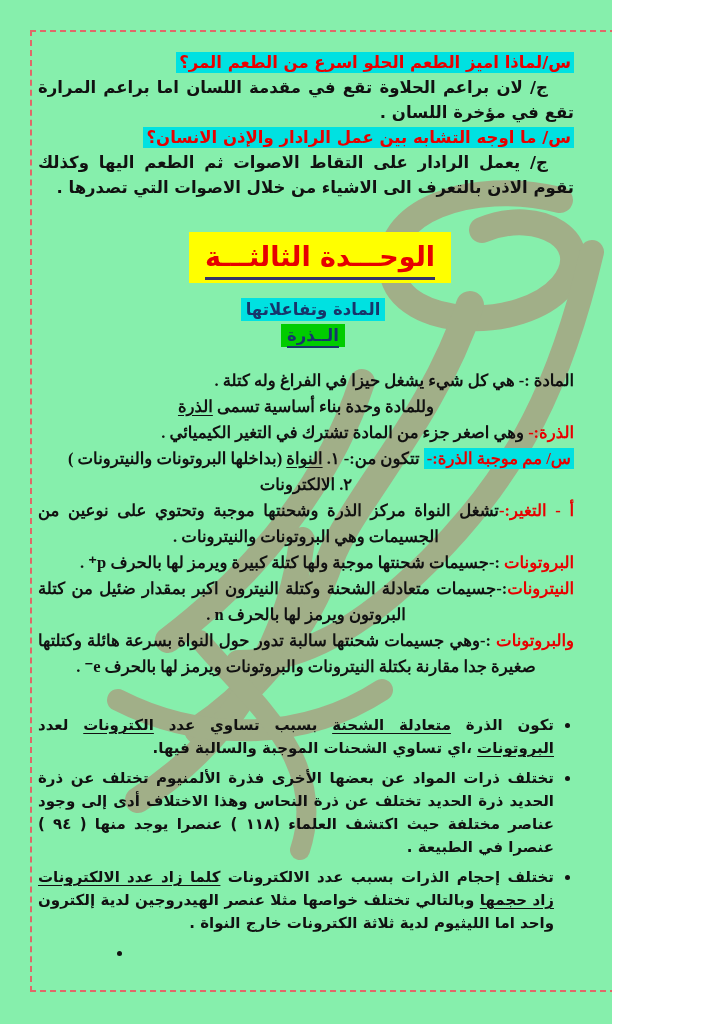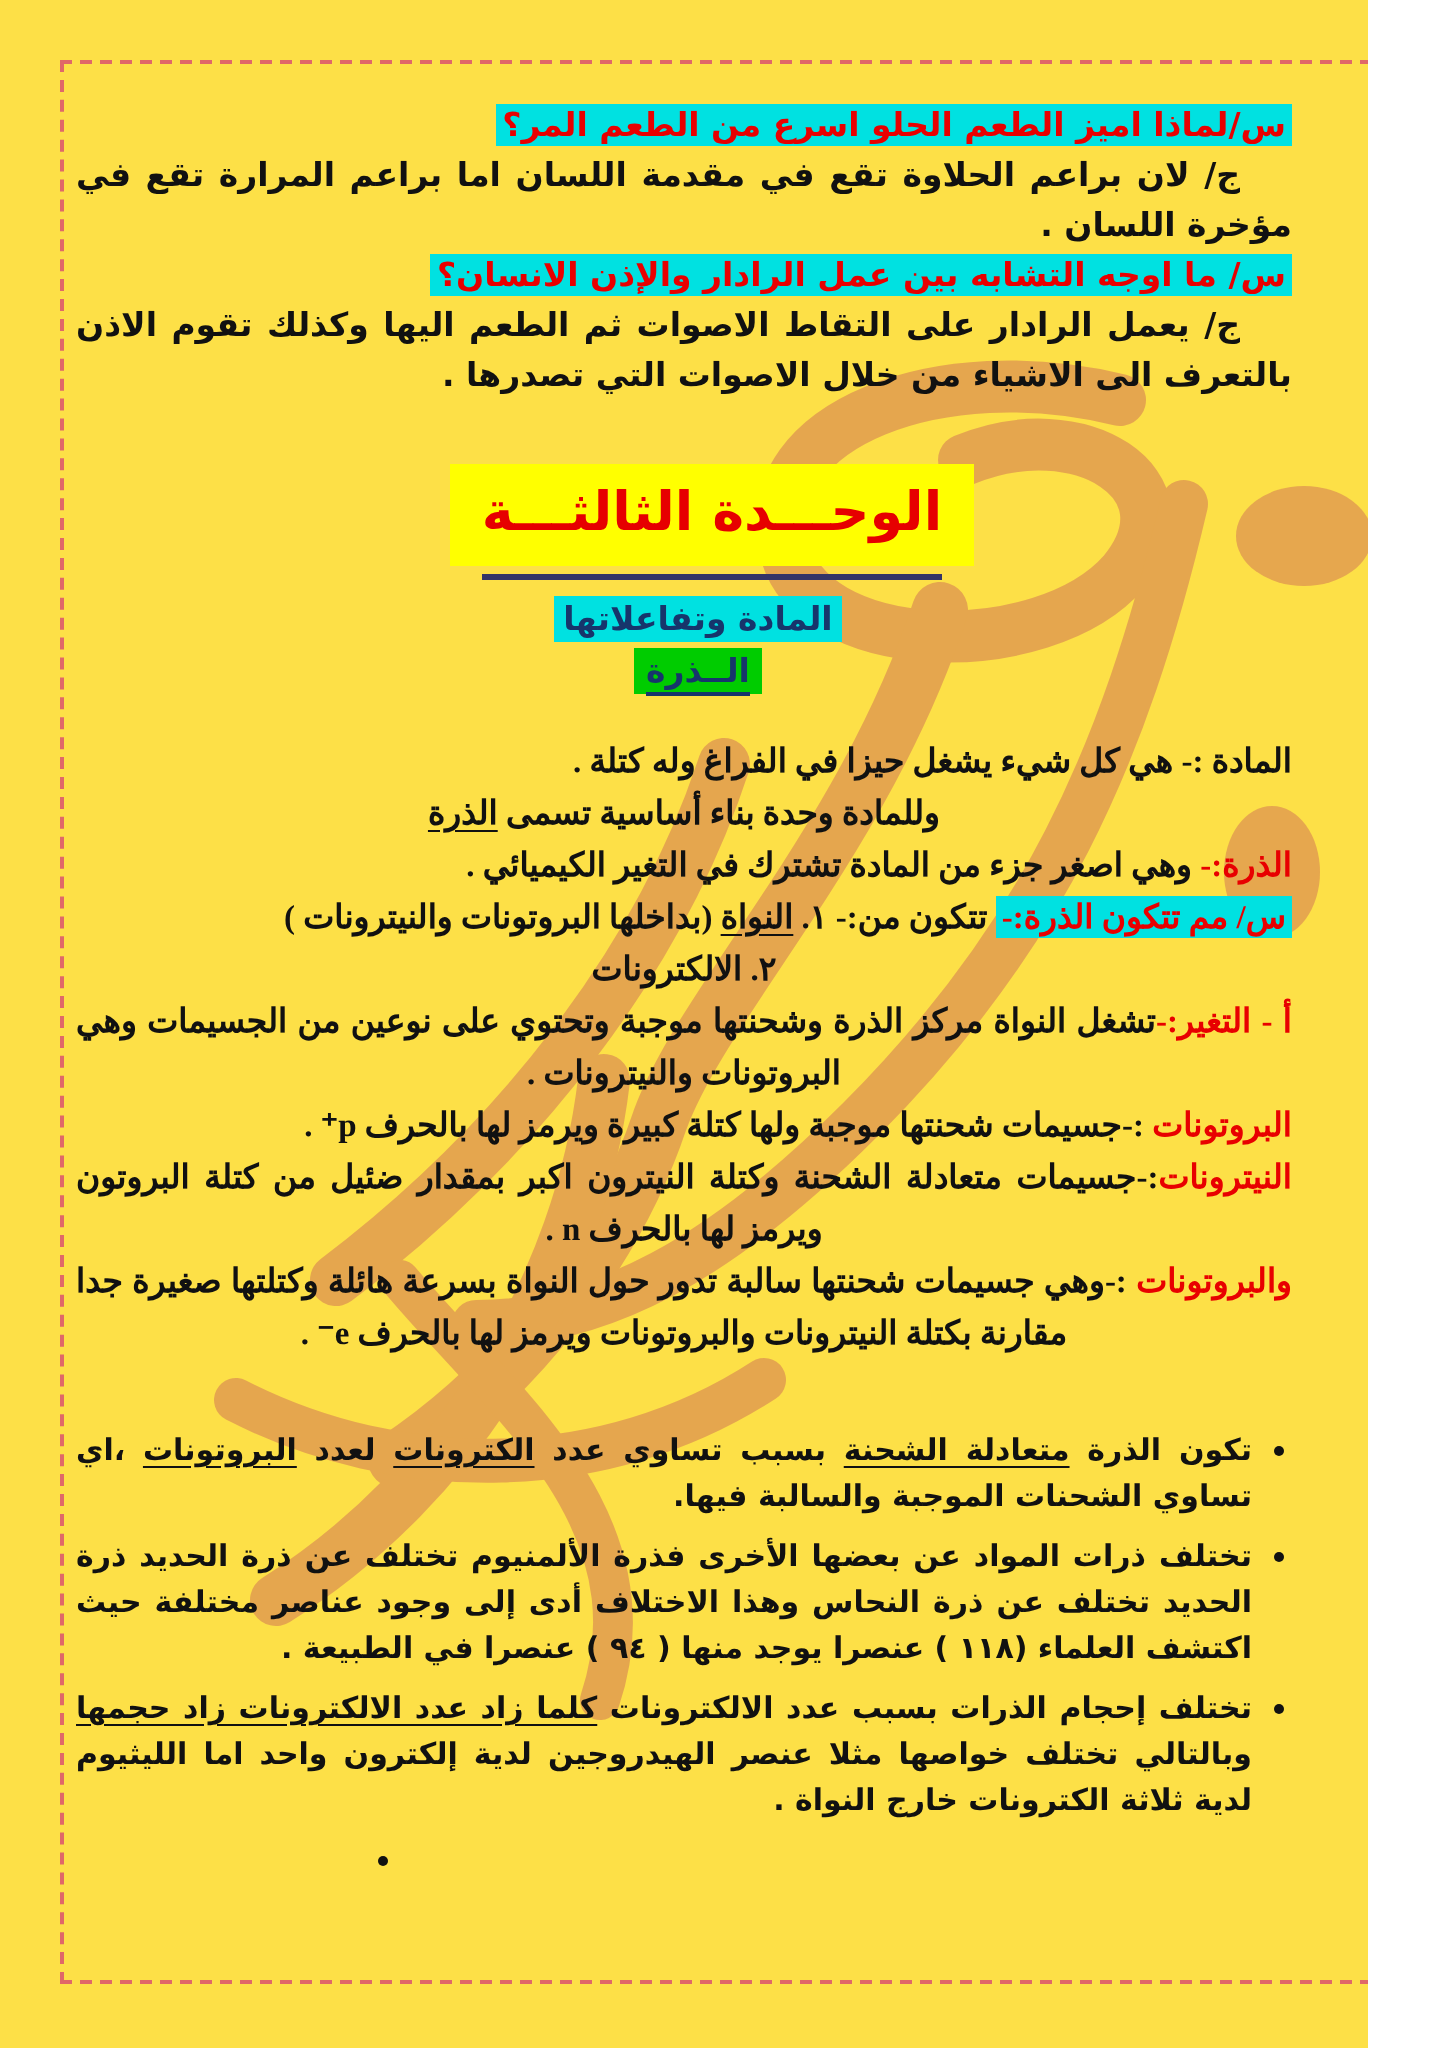--- a/index.html
+++ b/index.html
@@ -1,33 +1,33 @@
 <!DOCTYPE html>
 <html lang="ar"><head>
 <meta charset="utf-8">
 <style>
   html,body{margin:0;padding:0;background:#ffffff;}
   .sheet{
-    position:relative;width:684px;height:1024px;background:#fde047;overflow:hidden;
+    position:relative;width:612px;height:1024px;background:#86efac;overflow:hidden;
     font-family:"DejaVu Sans",sans-serif;direction:rtl;
   }
   .frame{position:absolute;left:30px;top:30px;width:662px;height:958px;
     border:2px dashed #e06868;pointer-events:none;}
   .watermark{position:absolute;left:0;top:0;width:724px;height:1024px;pointer-events:none;}
   .content{position:absolute;top:50px;right:38px;left:38px;color:#111;}
   p{margin:0;}
   .qa p{font-size:16.5px;font-weight:bold;line-height:25px;color:#111;text-align:justify;}
   .q{text-align:right;}
   .hl-cyan{background:#00e1e1;padding:1px 3px;}
   .red{color:#e80000;}
   .navy{color:#17356b;}
   .ans{text-indent:26px;}
   .unit-wrap{text-align:center;margin-top:32px;transform:translateX(14px);}
   .unit-box{display:inline-block;background:#ffff00;padding:9px 16px 11px;}
-  .unit-title{font-size:27px;font-weight:bold;color:#e60000;border-bottom:3px solid #343467;padding-bottom:15px;}
+  .unit-title{font-size:27px;font-weight:bold;color:#e60000;border-bottom:3px solid #343467;padding-bottom:5px;}
   .sub-wrap{text-align:center;margin-top:15px;transform:translateX(7px);}
   .sub-box{display:inline-block;background:#00e1e1;padding:2px 5px;font-size:16.5px;font-weight:bold;}
   .topic-wrap{text-align:center;margin-top:3px;transform:translateX(7px);}
   .topic-box{display:inline-block;background:#00cc00;padding:2px 6px;font-size:16.5px;font-weight:bold;}
   .topic-box span{border-bottom:2px solid #17356b;padding-bottom:1px;}
   .body-block{margin-top:21px;font-size:16.5px;font-weight:bold;line-height:26px;color:#111;}
   .body-block p{text-align:right;font-family:Liberation Serif, serif;}
   .ctr{text-align:center !important;}
   .jc{text-align:justify !important;text-align-last:center;}
   u{text-underline-offset:3px;}
@@ -79,21 +79,21 @@
       <span class="sub-box navy">المادة وتفاعلاتها</span>
     </div>
     <div class="topic-wrap">
       <span class="topic-box"><span class="navy">الــذرة</span></span>
     </div>
 
     <div class="body-block">
       <p>المادة :- هي كل شيء يشغل حيزا في الفراغ وله كتلة .</p>
       <p class="ctr"><span>وللمادة وحدة بناء أساسية تسمى </span><u>الذرة</u></p>
       <p><span class="red">الذرة:-</span><span> وهي اصغر جزء من المادة تشترك في التغير الكيميائي .</span></p>
-      <p><span class="hl-cyan red">س/ مم تتكون الذرة:-</span><span> تتكون من:- ١. </span><u>النواة</u><span> (بداخلها البروتونات والنيترونات )</span></p>
+      <p><span class="hl-cyan red">س/ مم موجبة الذرة:-</span><span> تتكون من:- ١. </span><u>النواة</u><span> (بداخلها البروتونات والنيترونات )</span></p>
       <p class="ctr">٢. الالكترونات</p>
       <p class="jc"><span class="red">أ - التغير:-</span><span>تشغل النواة مركز الذرة وشحنتها موجبة وتحتوي على نوعين من الجسيمات وهي البروتونات والنيترونات .</span></p>
       <p><span class="red">البروتونات</span><span> :-جسيمات شحنتها موجبة ولها كتلة كبيرة ويرمز لها بالحرف p⁺ .</span></p>
       <p class="jc"><span class="red">النيترونات</span><span>:-جسيمات متعادلة الشحنة وكتلة النيترون اكبر بمقدار ضئيل من كتلة البروتون ويرمز لها بالحرف n .</span></p>
       <p class="jc"><span class="red">والبروتونات</span><span> :-وهي جسيمات شحنتها سالبة تدور حول النواة بسرعة هائلة وكتلتها صغيرة جدا مقارنة بكتلة النيترونات والبروتونات ويرمز لها بالحرف e⁻ .</span></p>
     </div>
 
     <ul class="bullets">
       <li><span>تكون الذرة </span><u>متعادلة الشحنة</u><span> بسبب تساوي عدد </span><u>الكترونات</u><span> لعدد </span><u>البروتونات</u><span> ،اي تساوي الشحنات الموجبة والسالبة فيها.</span></li>
       <li>تختلف ذرات المواد عن بعضها الأخرى فذرة الألمنيوم تختلف عن ذرة الحديد ذرة الحديد تختلف عن ذرة النحاس وهذا الاختلاف أدى إلى وجود عناصر مختلفة حيث اكتشف العلماء (١١٨ ) عنصرا يوجد منها ( ٩٤ ) عنصرا في الطبيعة .</li>

